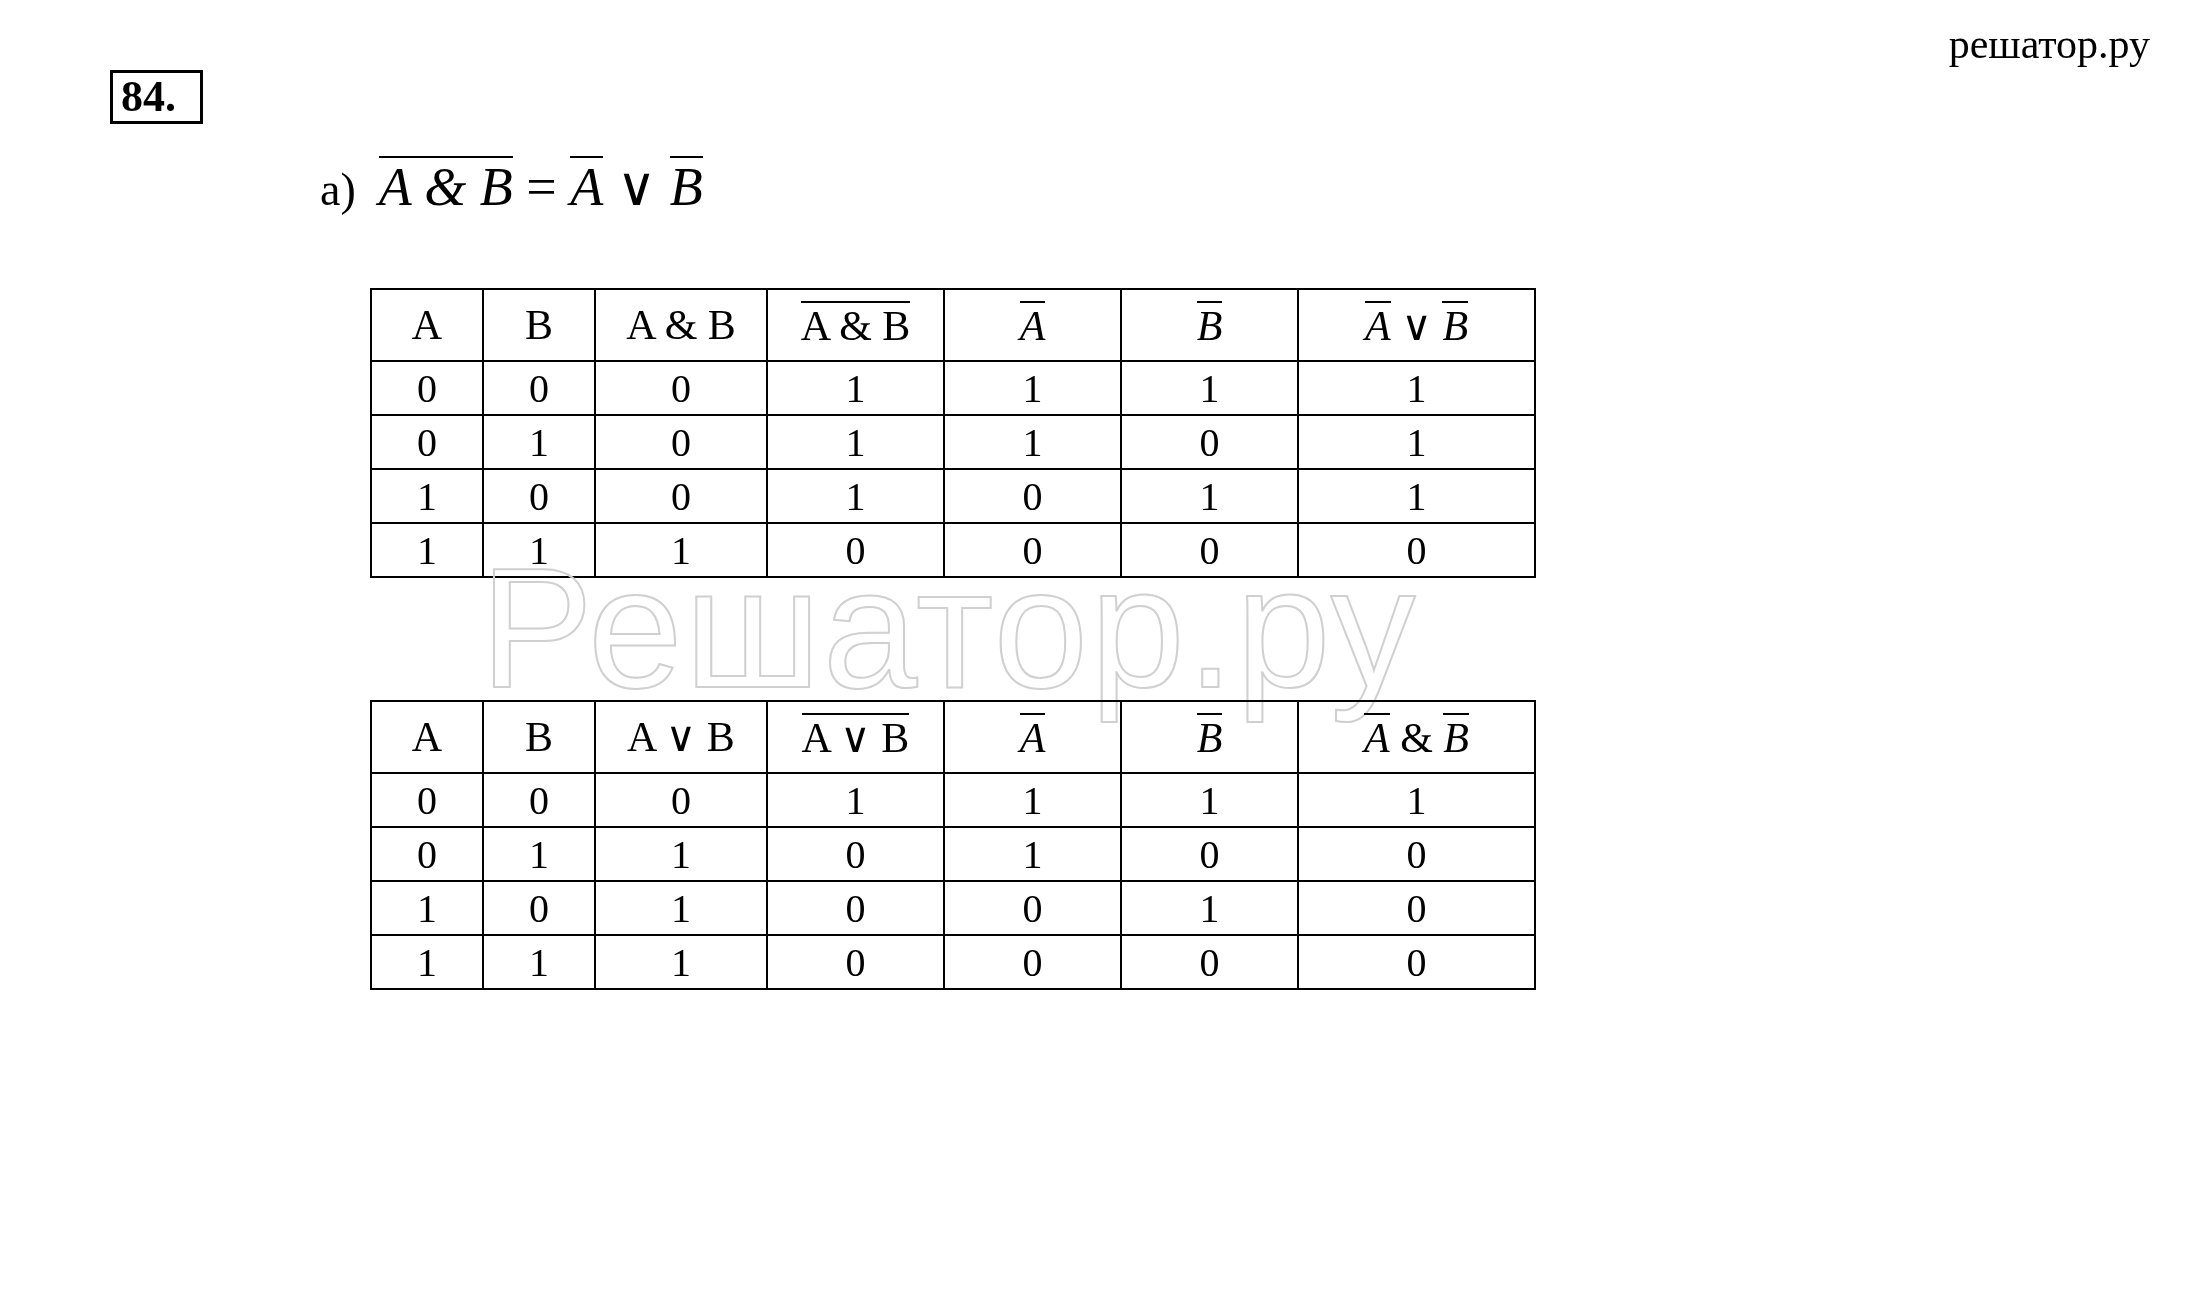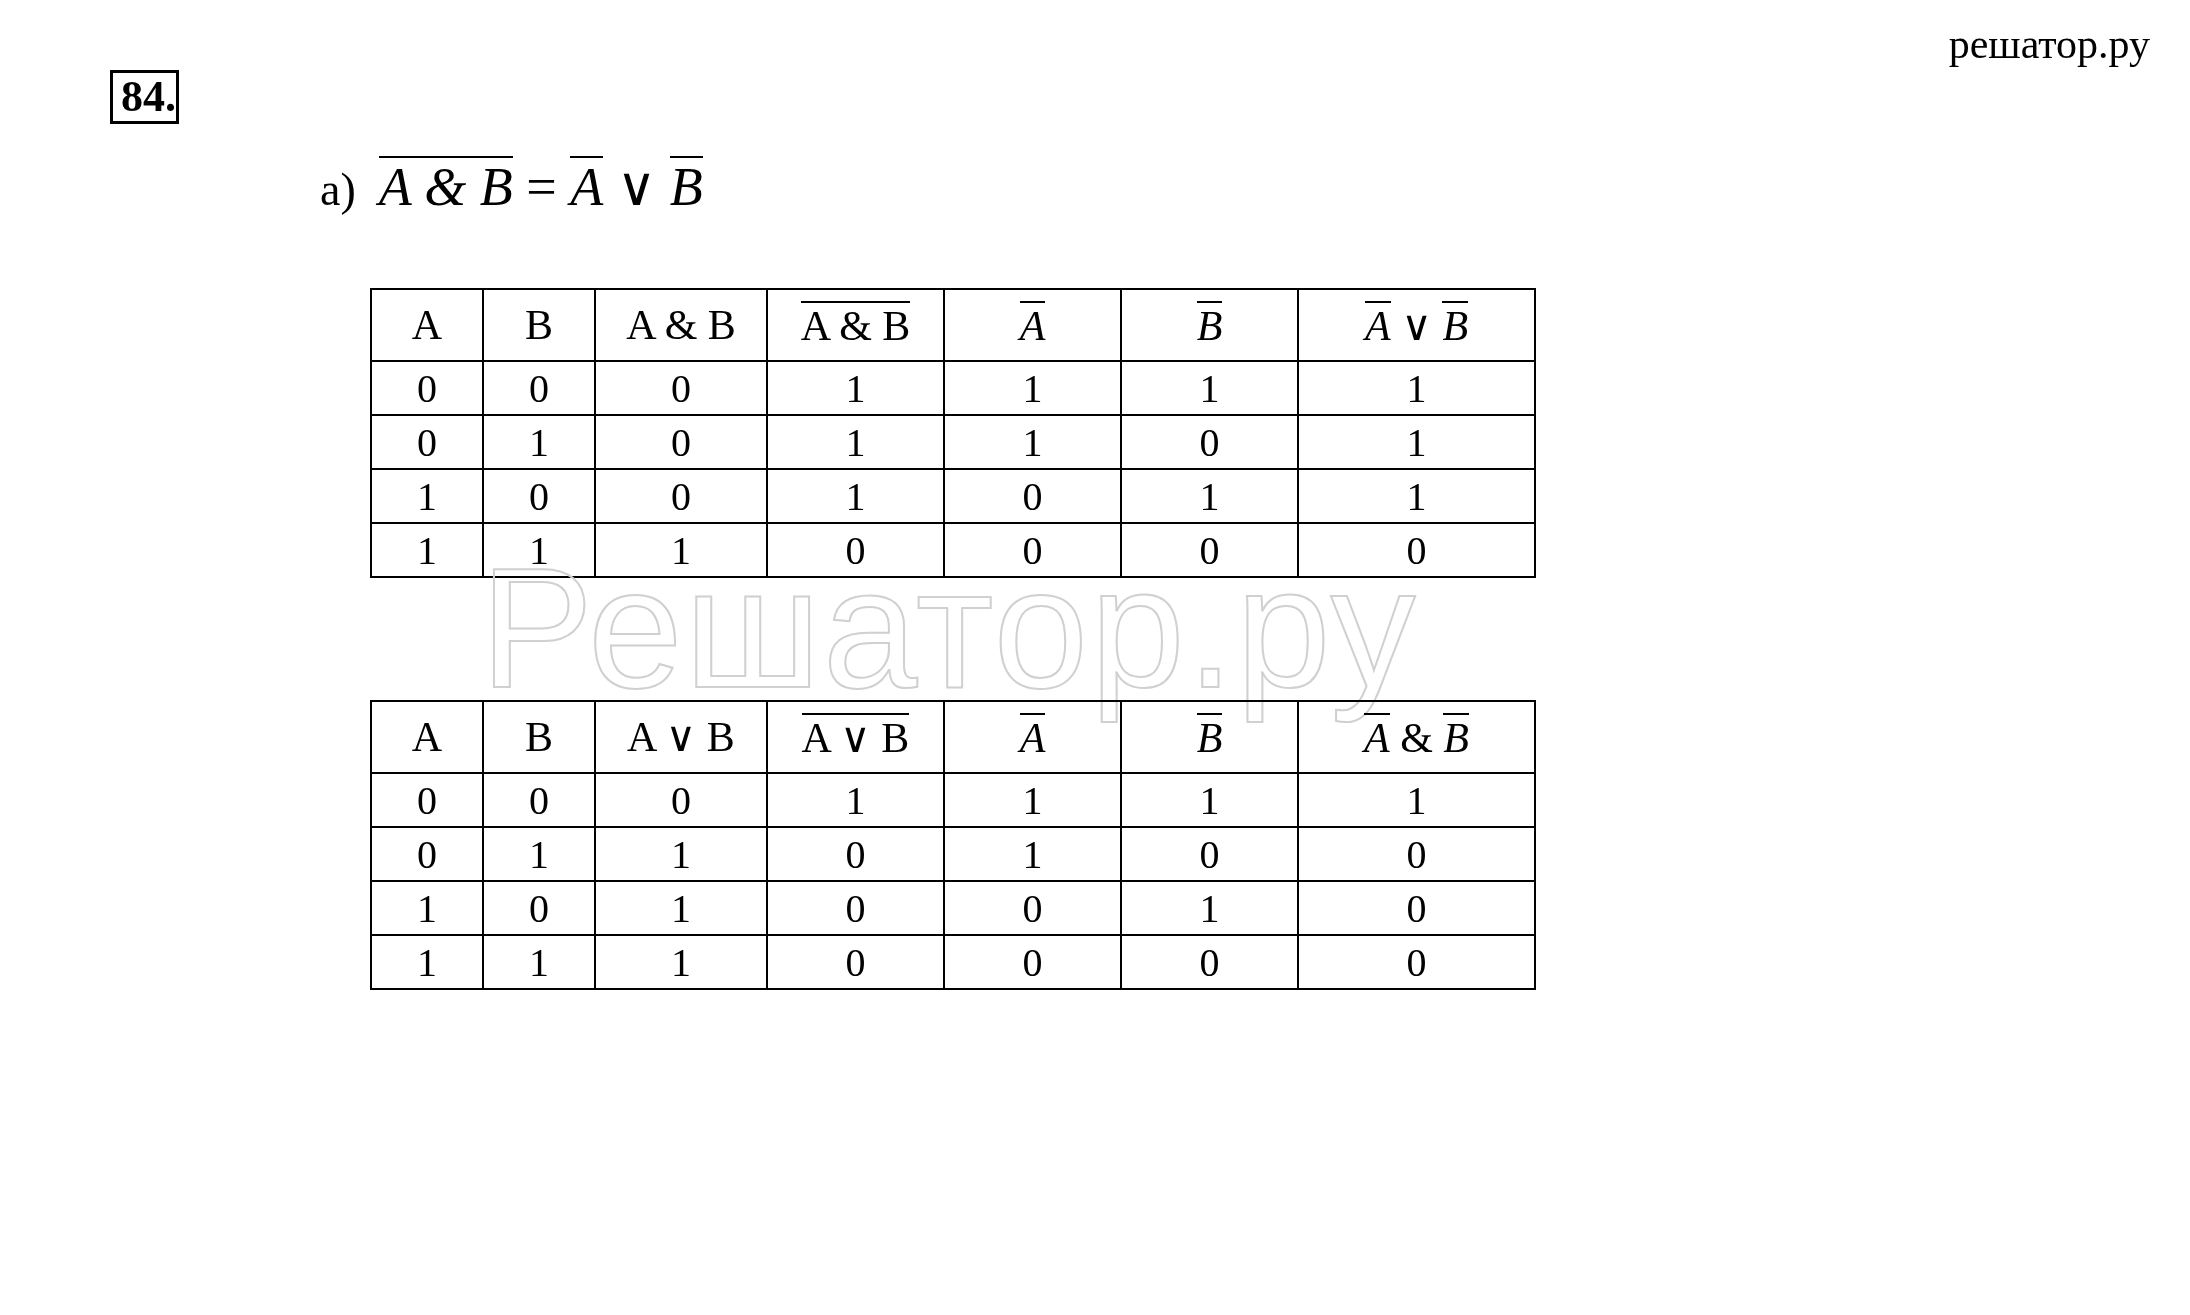--- a/index.html
+++ b/index.html
@@ -23,21 +23,21 @@
     right: 40px;
     font-size: 42px;
     color: #000;
     font-family: "Times New Roman", Times, serif;
   }
   .problem-number {
     position: absolute;
     top: 70px;
     left: 110px;
     border: 3px solid #000;
-    padding: 0 0 0 8px;
+    padding: 0 24px 0 8px;
     font-weight: bold;
     font-size: 44px;
     line-height: 1.1;
   }
   .section {
     position: absolute;
     left: 320px;
   }
   .section-a { top: 155px; }
   .section-b { top: 700px; }

